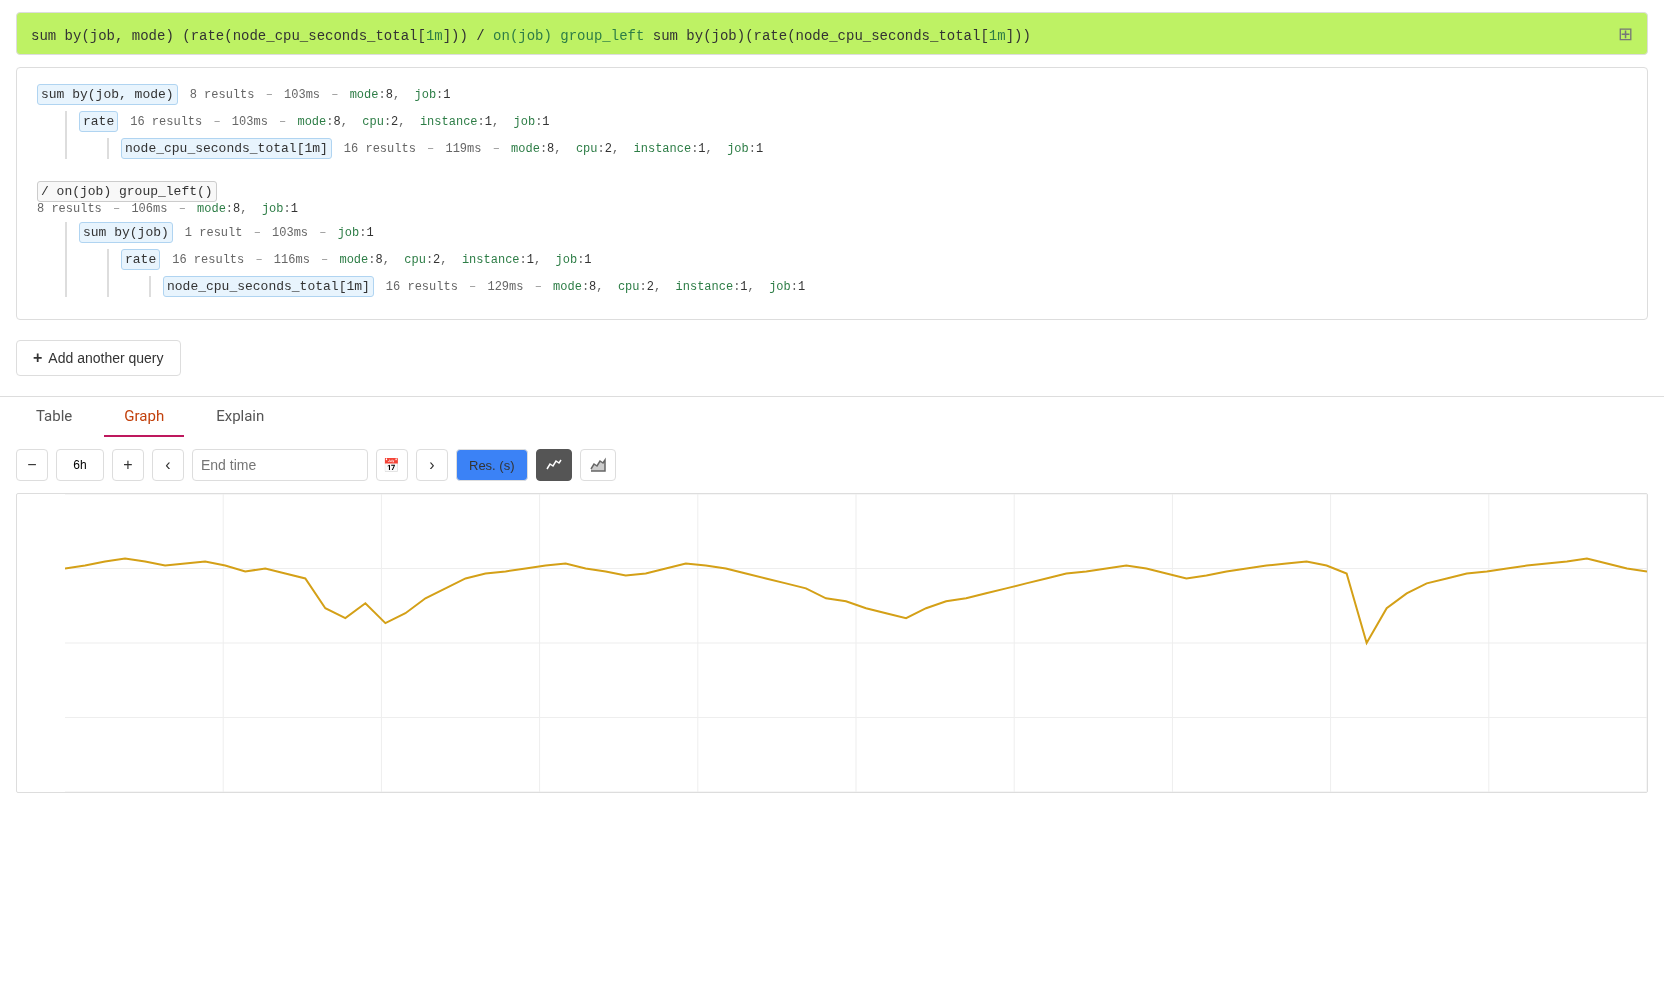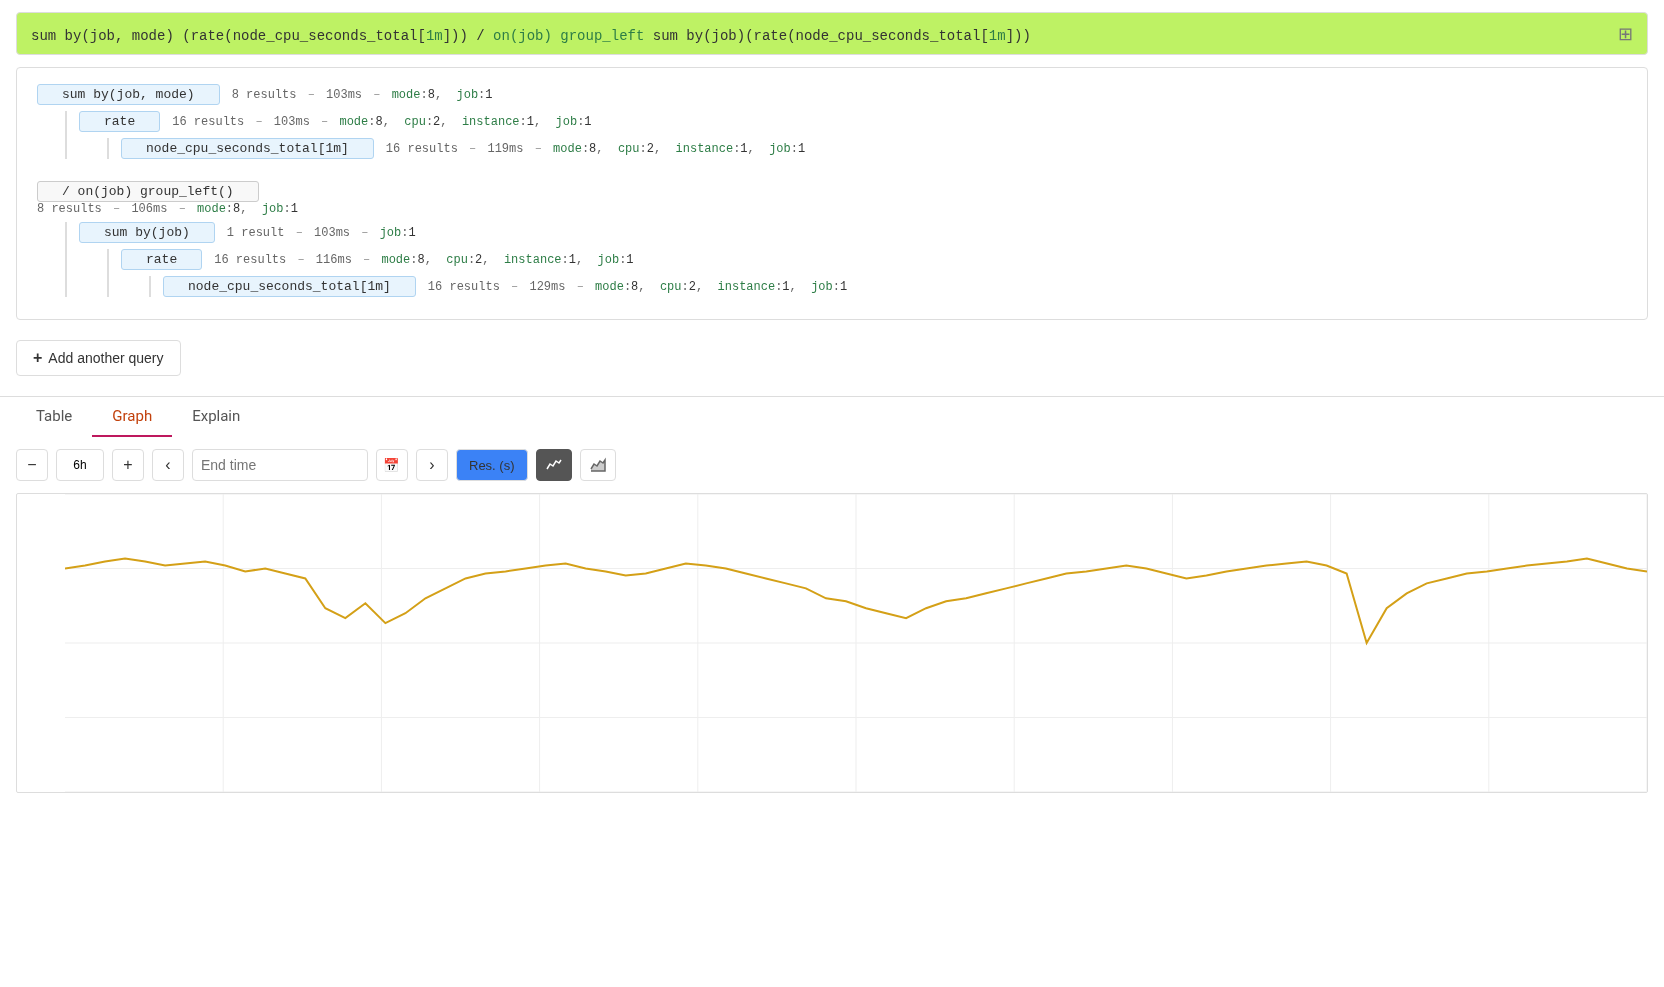--- a/index.html
+++ b/index.html
@@ -48,21 +48,21 @@
       margin-left: 28px;
       border-left: 2px solid #ddd;
       padding-left: 12px;
     }
 
     .node-badge {
       display: inline-block;
       background: #e8f4fd;
       border: 1px solid #b0d4f1;
       border-radius: 3px;
-      padding: 2px 24px;
+      padding: 2px 3px;
       font-family: 'Courier New', Courier, monospace;
       font-size: 13px;
       color: #333;
       white-space: nowrap;
       margin-right: 12px;
     }
 
     .node-badge.operator {
       background: #f8f8f8;
       border: 1px solid #ccc;
@@ -91,21 +91,21 @@
       cursor: pointer;
       font-size: 14px;
       color: #333;
     }
     .plus-icon { font-size: 16px; font-weight: bold; }
 
     .tabs-container {
       border-top: 1px solid #ddd;
       padding: 0 16px;
       display: flex;
-      gap: 0;
+      gap: 12px;
       margin-top: 4px;
     }
     .tab {
       padding: 10px 20px;
       cursor: pointer;
       border-bottom: 2px solid transparent;
       font-size: 15px;
       color: #555;
     }
     .tab.active {

